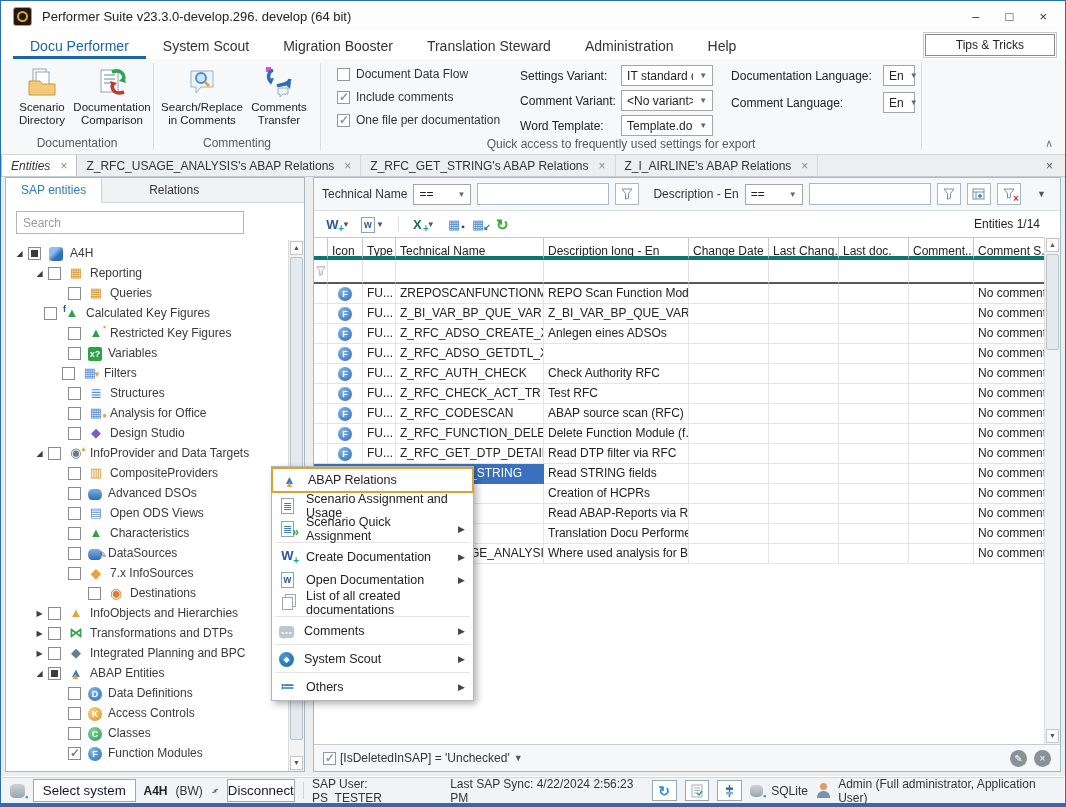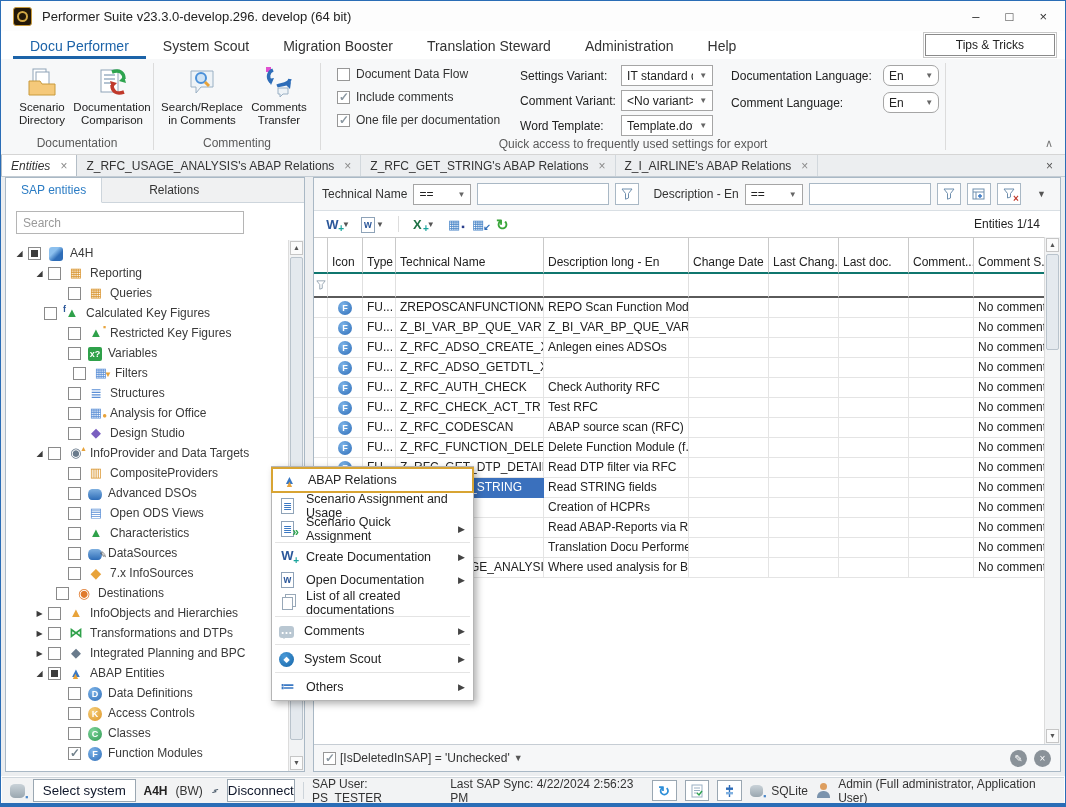--- a/index.html
+++ b/index.html
@@ -40,21 +40,21 @@
   .box.checked::after { content:"✓"; position:absolute; left:1px; top:-2px; color:#8a97a1; font-size:12px; font-weight:bold; }
 
   .setcol { display:flex; flex-direction:column; gap:4px; padding:6px 6px 0 14px; }
   .setrow { display:flex; align-items:center; gap:6px; white-space:nowrap; }
   .setlabel { width:95px; color:#222; }
   .combo { border:1px solid #a5a5a5; background:#fff; height:21px; display:flex; align-items:center; padding:0 5px; color:#222; }
   .combo .caret { margin-left:auto; color:#666; font-size:8px; padding-left:6px; }
   .w-set { width:92px; }
   .langcol { display:flex; flex-direction:column; gap:6px; padding:6px 0 0 12px; }
   .langlabel { width:146px; }
-  .w-lang { width:56px;border-radius:7px; }
+  .w-lang { width:32px; }
   .chevron { position:absolute; right:12px; bottom:4px; color:#777; font-size:11px; }
 
   
   .doctabs { height:22px; background:#eceef0; display:flex; align-items:stretch; border-bottom:1px solid #c3ccd4; }
   .dtab { display:flex; align-items:center; gap:10px; padding:0 9px; border-right:1px solid #d2d8dd; color:#333; }
   .dtab.active { background:#fff; border:1px solid #b4bec7; border-bottom:0; border-top:0;font-style:italic; }
   .dtab .x { color:#8a8a8a; font-size:12px; }
   .strip-close { margin-left:auto; padding:0 12px; color:#555; display:flex; align-items:center; }
 
   
@@ -142,21 +142,21 @@
   .gi-grid-save::before, .gi-grid-import::before { content:"▦"; color:#4a86c8; }
   .gi-grid-save::after { content:"▪"; position:absolute; right:-2px; bottom:-2px; color:#2b3f8c; font-size:10px; }
   .gi-grid-import::after { content:"↙"; position:absolute; right:-4px; bottom:-3px; color:#2e6db8; font-size:9px; font-weight:bold; }
   .gi-refresh::before { content:"↻"; color:#3aa63a; font-weight:bold; font-size:15px; }
   .gcount { margin-left:auto; padding-right:12px; color:#222; }
 
   
   .grid { flex:1; display:flex; overflow:hidden; position:relative; }
   .gridinner { flex:1; overflow:hidden; }
   .grow { display:grid; grid-template-columns:14px 35px 33px 148px 145px 80px 70px 70px 65px 73px; }
-  .hcell { height:23px; padding:17px 4px; border-right:1px solid #c9c9c9; border-top:1px solid #c9c9c9; border-bottom:2px solid #0f766e; background:#fff; color:#222; white-space:nowrap; overflow:hidden; }
+  .hcell { height:23px; padding:6px 4px; border-right:1px solid #c9c9c9; border-top:1px solid #c9c9c9; border-bottom:4px solid #0f766e; background:#fff; color:#222; white-space:nowrap; overflow:hidden; }
   .fcell { height:24px; border-right:1px solid #e0e0e0; border-bottom:2px solid #5a5a5a; background:#fff; display:flex; align-items:center; justify-content:center; }
   .dcell { height:20px; padding:2px 4px; border-right:1px solid #e4e4e4; border-bottom:1px solid #e4e4e4; white-space:nowrap; overflow:hidden; color:#222; }
   .dcell.sel { background:#3a70bd; border-color:#3a70bd; color:#fff; }
   .icell { display:flex; align-items:center; justify-content:center; padding:0; }
   .ficon { width:14px; height:14px; border-radius:50%; background:radial-gradient(circle at 35% 30%,#7db4e8,#2e6db8); color:#fff; font-size:9px; font-weight:bold; line-height:14px; text-align:center; }
 
   
   .bfilter { height:27px; display:flex; align-items:center; gap:4px; padding:0 9px; border-top:1px solid #c6cdd4; background:#f6f7f8; flex:none; }
   .bfcaret { font-size:9px; color:#555; }
   .circbtn { width:17px; height:17px; border-radius:50%; background:#8a9299; color:#fff; font-size:10px; line-height:17px; text-align:center; }
@@ -402,21 +402,21 @@
             <span class="cb"></span>
             <span class="ti ti-restr-kf"></span>
             <span class="tlabel">Restricted Key Figures</span>
           </div>
           <div class="trow" style="padding-left:46px">
             <span class="exp"></span>
             <span class="cb"></span>
             <span class="ti ti-variables"></span>
             <span class="tlabel">Variables</span>
           </div>
-          <div class="trow" style="padding-left:51px">
+          <div class="trow" style="padding-left:40px">
             <span class="exp"></span>
             <span class="cb"></span>
             <span class="ti ti-filters"></span>
             <span class="tlabel">Filters</span>
           </div>
           <div class="trow" style="padding-left:46px">
             <span class="exp"></span>
             <span class="cb"></span>
             <span class="ti ti-structures"></span>
             <span class="tlabel">Structures</span>
@@ -468,21 +468,21 @@
             <span class="cb"></span>
             <span class="ti ti-datasource"></span>
             <span class="tlabel">DataSources</span>
           </div>
           <div class="trow" style="padding-left:46px">
             <span class="exp"></span>
             <span class="cb"></span>
             <span class="ti ti-infosource"></span>
             <span class="tlabel">7.x InfoSources</span>
           </div>
-          <div class="trow" style="padding-left:34px">
+          <div class="trow" style="padding-left:66px">
             <span class="exp"></span>
             <span class="cb"></span>
             <span class="ti ti-destination"></span>
             <span class="tlabel">Destinations</span>
           </div>
           <div class="trow" style="padding-left:26px">
             <span class="exp">▶</span>
             <span class="cb"></span>
             <span class="ti ti-infoobject"></span>
             <span class="tlabel">InfoObjects and Hierarchies</span>

